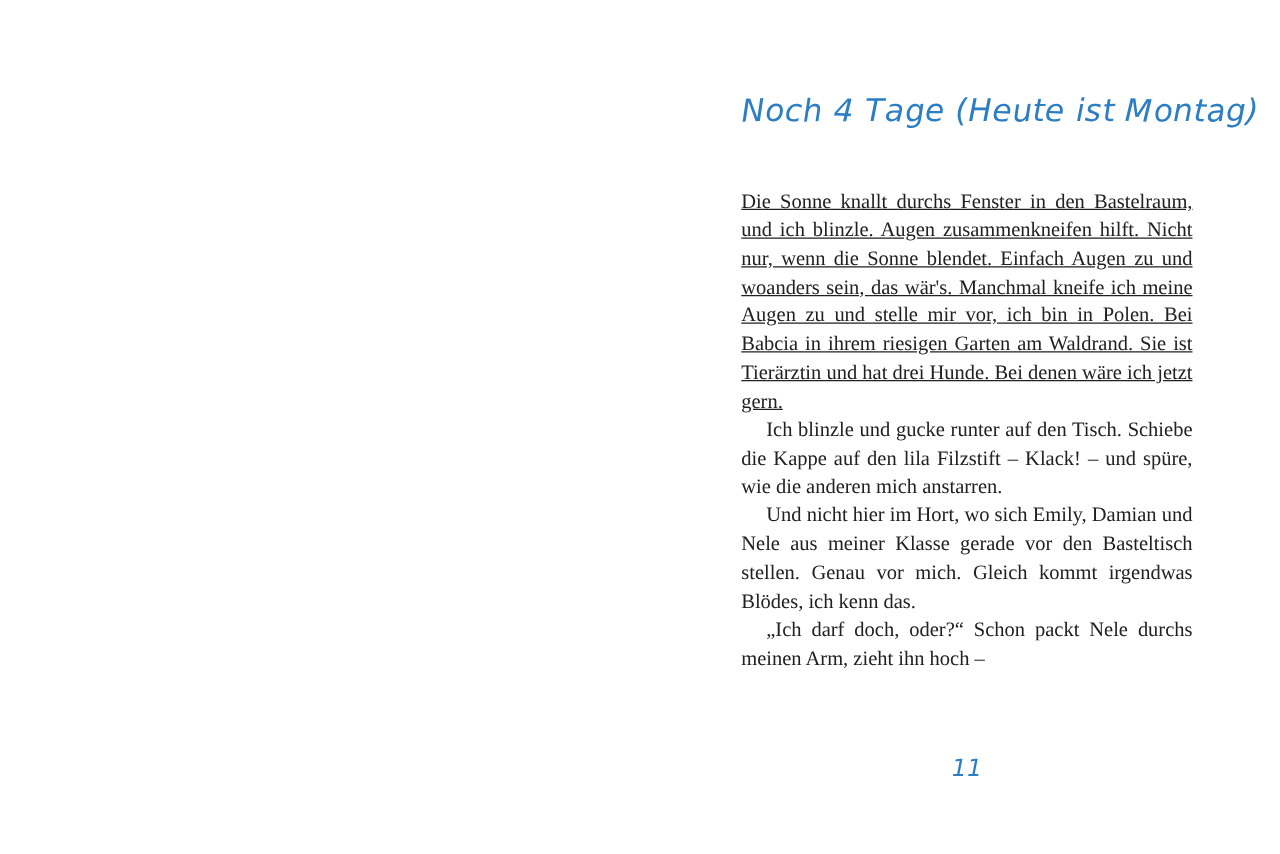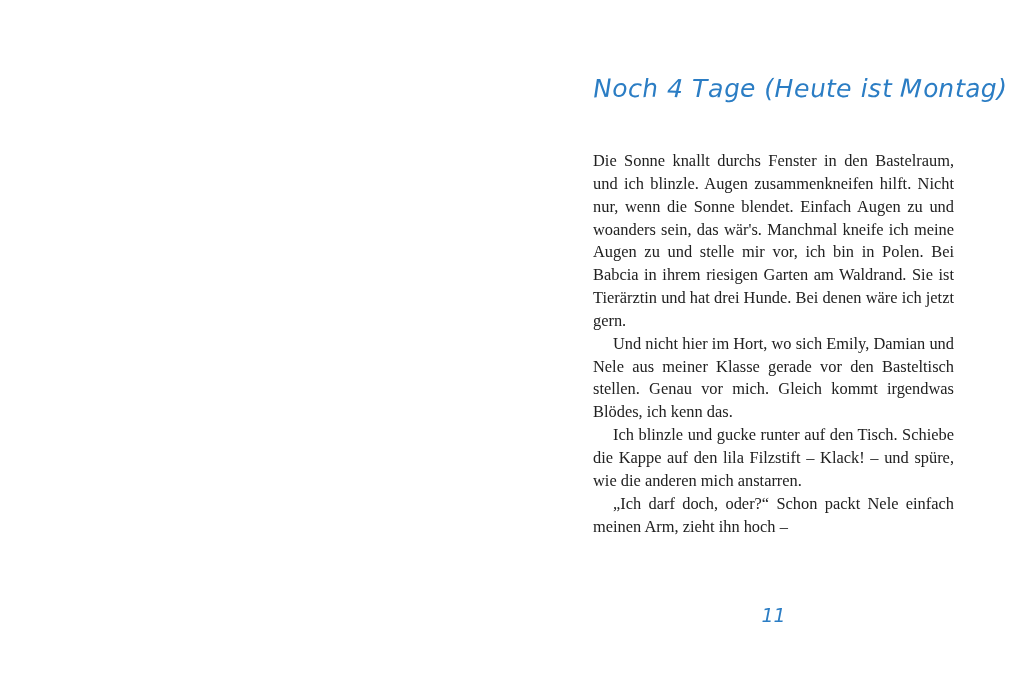--- a/index.html
+++ b/index.html
@@ -32,21 +32,21 @@
     position: absolute;
     left: 593px;
     top: 150px;
     width: 361px;
     font-size: 16.4px;
     line-height: 22.85px;
     color: #212121;
     text-align: justify;
   }
   .body-text p { margin: 0; text-indent: 20px; }
-  .body-text p.first { text-indent: 0; }
+  .body-text p.first { text-indent: 0; text-decoration: underline; }
 
   .page-number {
     position: absolute;
     left: 593px;
     top: 604px;
     width: 361px;
     text-align: center;
     font-family: "DejaVu Sans", sans-serif;
     font-style: italic;
     font-size: 19px;
@@ -55,20 +55,20 @@
 </style>
 </head>
 <body>
 
 <div class="book-page">
 
   <div class="chapter-heading hand"><span style="transform: rotate(-2.5deg);">N</span><span style="transform: rotate(0deg);">o</span><span style="transform: rotate(2.5deg);">c</span><span style="transform: rotate(-2.5deg);">h</span><span style="transform: rotate(0deg);">&nbsp;</span><span style="transform: rotate(2.5deg);">4</span><span style="transform: rotate(-2.5deg);">&nbsp;</span><span style="transform: rotate(0deg);">T</span><span style="transform: rotate(2.5deg);">a</span><span style="transform: rotate(-2.5deg);">g</span><span style="transform: rotate(0deg);">e</span><span style="transform: rotate(2.5deg);">&nbsp;</span><span style="transform: rotate(-2.5deg);">(</span><span style="transform: rotate(0deg);">H</span><span style="transform: rotate(2.5deg);">e</span><span style="transform: rotate(-2.5deg);">u</span><span style="transform: rotate(0deg);">t</span><span style="transform: rotate(2.5deg);">e</span><span style="transform: rotate(-2.5deg);">&nbsp;</span><span style="transform: rotate(0deg);">i</span><span style="transform: rotate(2.5deg);">s</span><span style="transform: rotate(-2.5deg);">t</span><span style="transform: rotate(0deg);">&nbsp;</span><span style="transform: rotate(2.5deg);">M</span><span style="transform: rotate(-2.5deg);">o</span><span style="transform: rotate(0deg);">n</span><span style="transform: rotate(2.5deg);">t</span><span style="transform: rotate(-2.5deg);">a</span><span style="transform: rotate(0deg);">g</span><span style="transform: rotate(2.5deg);">)</span></div>
 
   <div class="body-text">
     <p class="first">Die Sonne knallt durchs Fenster in den Bastelraum, und ich blinzle. Augen zusammenkneifen hilft. Nicht nur, wenn die Sonne blendet. Einfach Augen zu und woanders sein, das wär's. Manchmal kneife ich meine Augen zu und stelle mir vor, ich bin in Polen. Bei Babcia in ihrem riesigen Garten am Waldrand. Sie ist Tierärztin und hat drei Hunde. Bei denen wäre ich jetzt gern.</p>
+    <p>Ich blinzle und gucke runter auf den Tisch. Schiebe die Kappe auf den lila Filzstift – Klack! – und spüre, wie die anderen mich anstarren.</p>
     <p>Und nicht hier im Hort, wo sich Emily, Damian und Nele aus meiner Klasse gerade vor den Basteltisch stellen. Genau vor mich. Gleich kommt irgendwas Blödes, ich kenn das.</p>
-    <p>Ich blinzle und gucke runter auf den Tisch. Schiebe die Kappe auf den lila Filzstift – Klack! – und spüre, wie die anderen mich anstarren.</p>
-    <p>„Ich darf doch, oder?“ Schon packt Nele einfach meinen Arm, zieht ihn hoch –</p>
+    <p>„Ich darf doch, oder?“ Schon packt Nele durchs meinen Arm, zieht ihn hoch –</p>
   </div>
 
   <div class="page-number hand"><span style="transform: rotate(-2.5deg);">1</span><span style="transform: rotate(0deg);">1</span></div>
 
 </div>
 
 </body></html>

